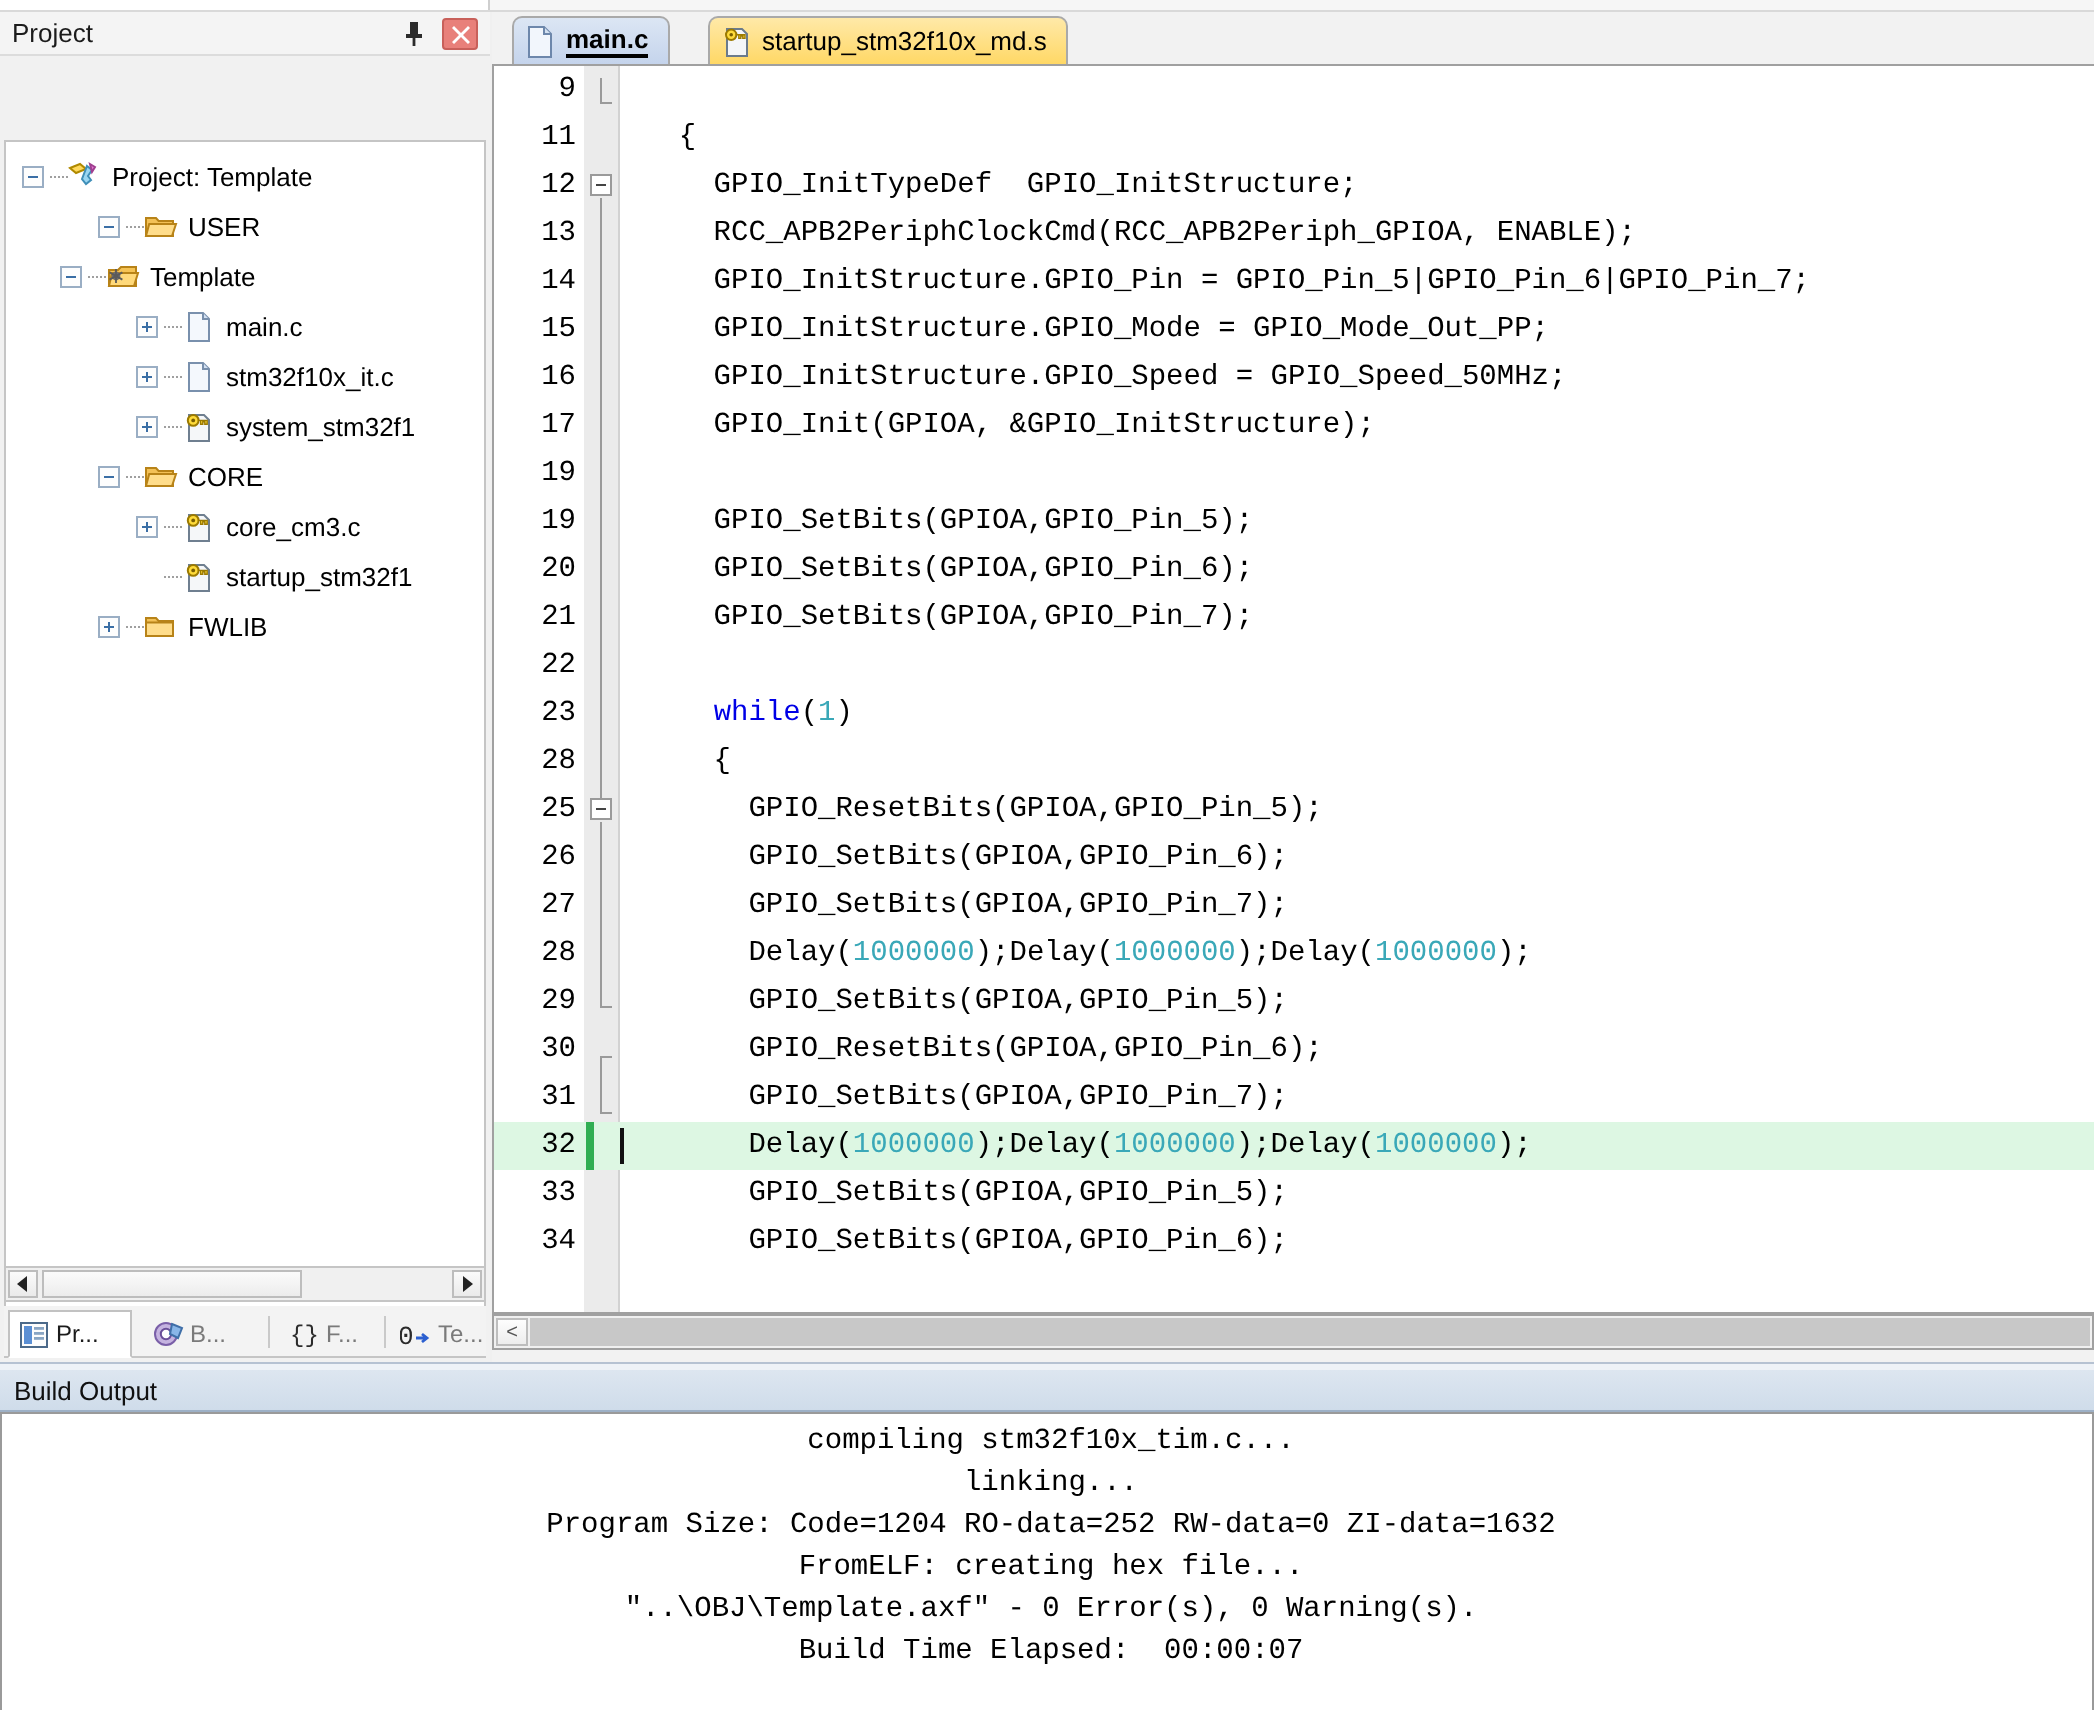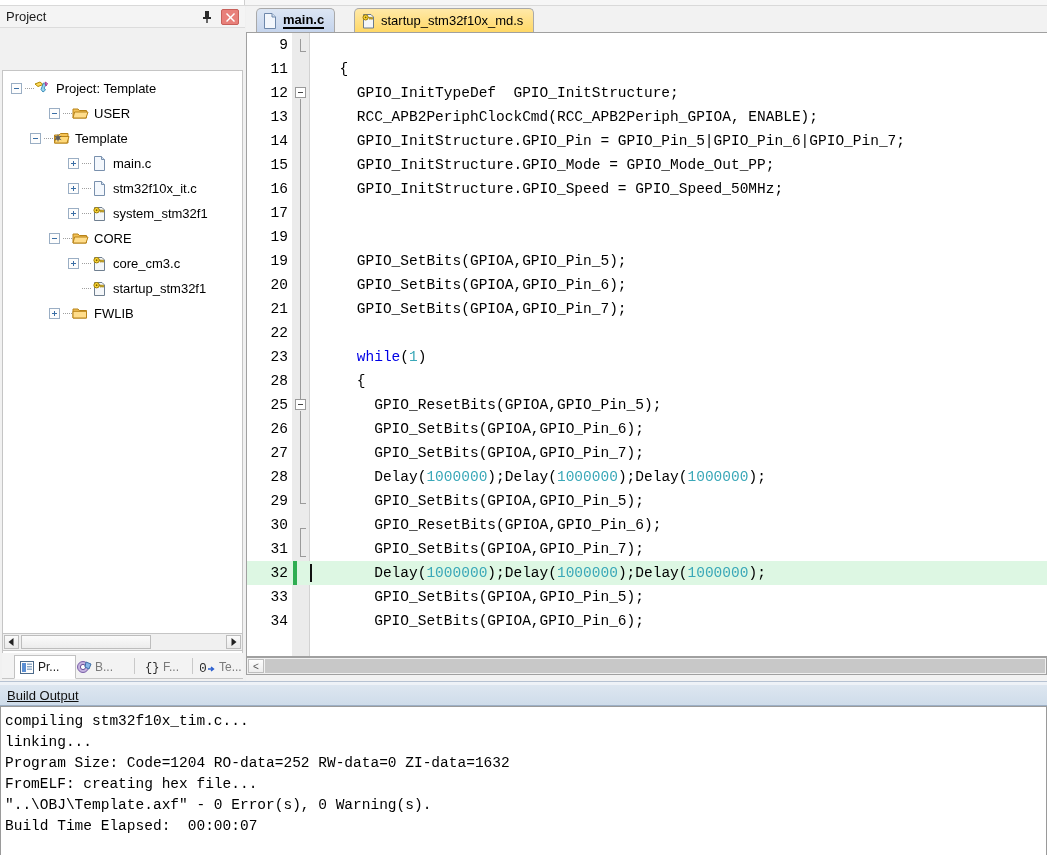--- a/index.html
+++ b/index.html
@@ -77,21 +77,21 @@
   .foldline { position:absolute; left:53px; width:1px; background:#9a9a9a; }
   .foldend { position:absolute; left:53px; width:6px; height:1px; background:#9a9a9a; }
 
   .ed-hscroll { position:absolute; left:0; top:651px; width:801px; height:18px; background:#f0f0f0; border:1px solid #a0a0a0; }
   .ed-hscroll .arrow { position:absolute; left:1px; top:1px; width:16px; height:14px; background:linear-gradient(#fdfdfd,#ededed); border:1px solid #bdbdbd; display:flex;align-items:center;justify-content:center; font-size:10px; color:#555; cursor:pointer;}
   .ed-hscroll .track { position:absolute; left:18px; top:1px; right:1px; height:14px; background:#c8c8c8; }
 
   
   .bo-split { position:absolute; left:0; top:681px; width:1047px; height:4px; background:#eef2f7; border-top:1px solid #b6c2d2;}
   .bo-header { position:absolute; left:0; top:685px; width:1047px; height:21px; background:linear-gradient(#dde6f0,#cfdcea); border-bottom:1px solid #9db0c6;}
-  .bo-header span { position:absolute; left:7px; top:3px; font-size:13px; color:#111;text-decoration:underline; }
+  .bo-header span { position:absolute; left:7px; top:3px; font-size:13px; color:#111; }
   .bo-body { position:absolute; left:0; top:706px; width:1047px; height:149px; background:#ffffff; border:1px solid #9a9a9a; border-bottom:none; overflow:hidden;}
   .bo-line { font-family:"Liberation Mono", monospace; font-size:14.5px; line-height:21px; color:#000; white-space:pre; padding-left:4px;}
   .bo-top { position:absolute; left:0; top:0; width:1047px; height:3px; background:#ffffff;}
 </style>
 </head>
 <body>
 
 <div id="app">
 
   <div class="topstrip">
@@ -257,21 +257,21 @@
       </div>
       <div class="thumb"></div>
       <div class="arrow r">
         <svg width="7" height="8" viewBox="0 0 7 8">
             <path d="M1.5 0 L1.5 8 L6.5 4 Z" fill="#222"></path>
           </svg>
       </div>
     </div>
 
     <div class="pane-tabs">
-      <div class="ptab active" style="left:12px;width:62px;">
+      <div class="ptab active" style="left:2px;width:62px;">
         <span class="tico">
           <svg width="14" height="13" viewBox="0 0 14 13">
             <rect x="0.5" y="0.5" width="13" height="12" fill="#fdfdfd" stroke="#4c6a8a"></rect>
             <rect x="2" y="2" width="4" height="9" fill="#5b8fd4"></rect>
             <rect x="7" y="2.5" width="5" height="1.4" fill="#8aa6c4"></rect>
             <rect x="7" y="5" width="5" height="1.4" fill="#8aa6c4"></rect>
             <rect x="7" y="7.5" width="5" height="1.4" fill="#8aa6c4"></rect>
           </svg>
         </span>
         <span>Pr...</span>
@@ -337,21 +337,21 @@
       <div class="gutter-fold"></div>
       <div class="gutter-mark"></div>
       <div class="codelines" id="codelines">
           <div class="cl"><span class="num">9</span><span class="txt"></span></div>
           <div class="cl"><span class="num">11</span><span class="txt">  {</span></div>
           <div class="cl"><span class="num">12</span><span class="txt">    GPIO_InitTypeDef  GPIO_InitStructure;</span></div>
           <div class="cl"><span class="num">13</span><span class="txt">    RCC_APB2PeriphClockCmd(RCC_APB2Periph_GPIOA, ENABLE);</span></div>
           <div class="cl"><span class="num">14</span><span class="txt">    GPIO_InitStructure.GPIO_Pin = GPIO_Pin_5|GPIO_Pin_6|GPIO_Pin_7;</span></div>
           <div class="cl"><span class="num">15</span><span class="txt">    GPIO_InitStructure.GPIO_Mode = GPIO_Mode_Out_PP;</span></div>
           <div class="cl"><span class="num">16</span><span class="txt">    GPIO_InitStructure.GPIO_Speed = GPIO_Speed_50MHz;</span></div>
-          <div class="cl"><span class="num">17</span></div>
+          <div class="cl"><span class="num">17</span><span class="txt">    GPIO_Init(GPIOA, &amp;GPIO_InitStructure);</span></div>
           <div class="cl"><span class="num">19</span><span class="txt"></span></div>
           <div class="cl"><span class="num">19</span><span class="txt">    GPIO_SetBits(GPIOA,GPIO_Pin_5);</span></div>
           <div class="cl"><span class="num">20</span><span class="txt">    GPIO_SetBits(GPIOA,GPIO_Pin_6);</span></div>
           <div class="cl"><span class="num">21</span><span class="txt">    GPIO_SetBits(GPIOA,GPIO_Pin_7);</span></div>
           <div class="cl"><span class="num">22</span><span class="txt"></span></div>
           <div class="cl"><span class="num">23</span><span class="txt">    <span class="kw">while</span>(<span class="num-lit">1</span>)</span></div>
           <div class="cl"><span class="num">28</span><span class="txt">    {</span></div>
           <div class="cl"><span class="num">25</span><span class="txt">      GPIO_ResetBits(GPIOA,GPIO_Pin_5);</span></div>
           <div class="cl"><span class="num">26</span><span class="txt">      GPIO_SetBits(GPIOA,GPIO_Pin_6);</span></div>
           <div class="cl"><span class="num">27</span><span class="txt">      GPIO_SetBits(GPIOA,GPIO_Pin_7);</span></div>
@@ -381,21 +381,21 @@
       <div class="track"></div>
     </div>
   </div>
 
   <div class="bo-split"></div>
   <div class="bo-header">
     <span>Build Output</span>
   </div>
   <div class="bo-body">
     <div class="bo-top"></div>
-    <div id="bo-lines" style="padding-top:4px;">
+    <div id="bo-lines" style="padding-top:4px;text-align:center;">
         <div class="bo-line">compiling stm32f10x_tim.c...</div>
         <div class="bo-line">linking...</div>
         <div class="bo-line">Program Size: Code=1204 RO-data=252 RW-data=0 ZI-data=1632</div>
         <div class="bo-line">FromELF: creating hex file...</div>
         <div class="bo-line">"..\OBJ\Template.axf" - 0 Error(s), 0 Warning(s).</div>
         <div class="bo-line">Build Time Elapsed:  00:00:07</div>
       </div>
   </div>
 
 </div>

